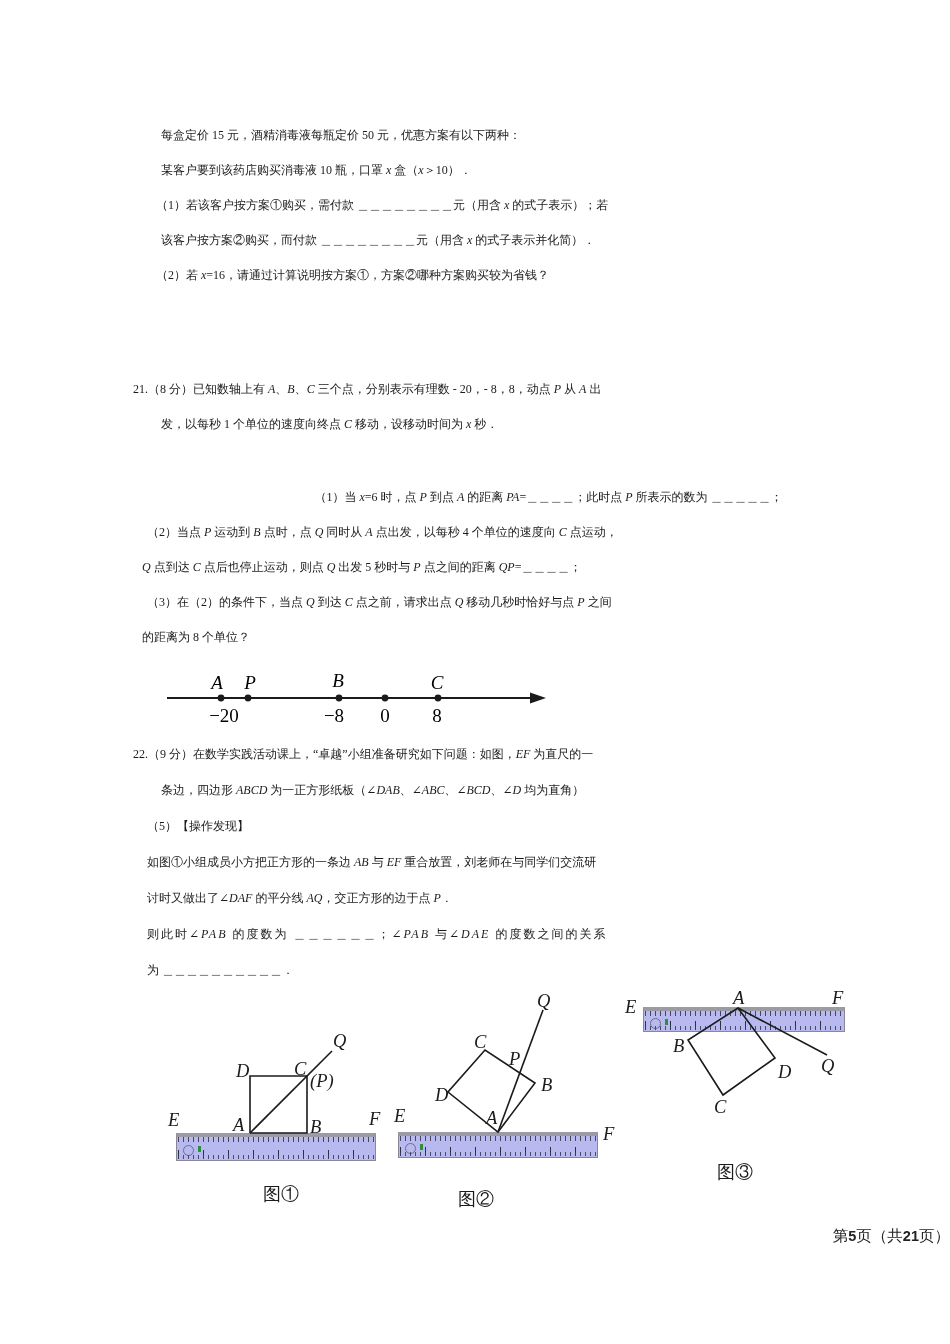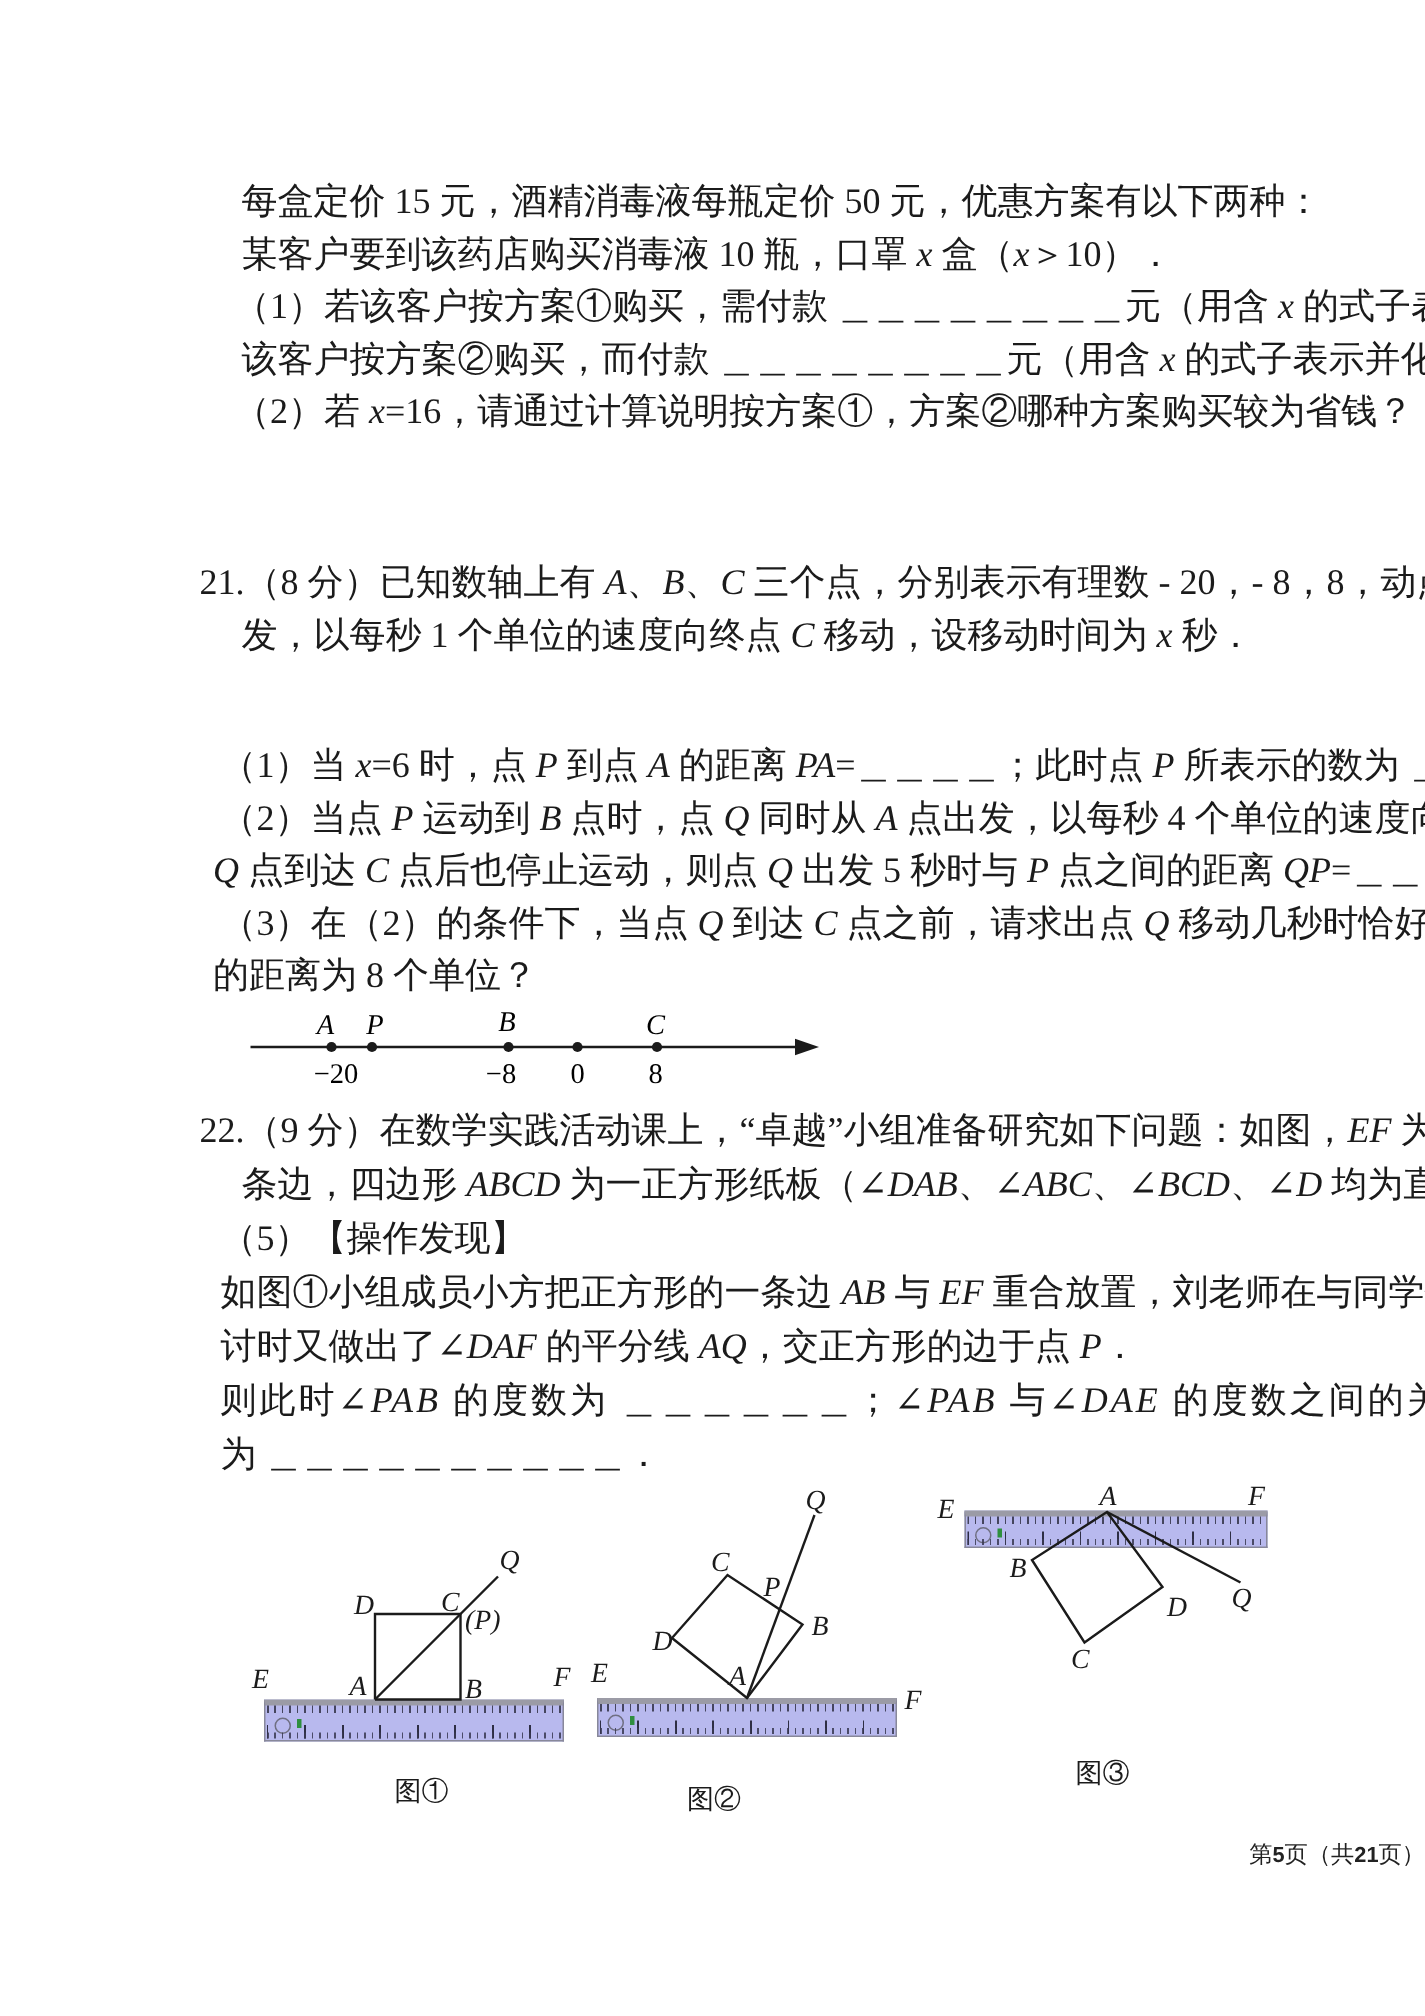--- a/index.html
+++ b/index.html
@@ -1,27 +1,27 @@
 <!DOCTYPE html>
 <html style="--ruler-fill: #b8b9ee; --ruler-edge: #88889a; --green-mark: #2f8f3f; --ink: #1b1b1b;"><head>
 <meta charset="utf-8">
 <style>
   html,body{margin:0;padding:0;background:#ffffff;}
   .page{position:relative;width:950px;height:1344px;background:#ffffff;overflow:hidden;
         font-family:"Liberation Serif","DejaVu Serif",serif;color:#1b1b1b;}
   .prob{position:absolute;left:0;width:950px;}
-  .tline{white-space:nowrap;font-size:24px;}
+  .tline{white-space:nowrap;font-size:12px;}
   #p20 .tline,#p21 .tline{line-height:35px;height:35px;}
   #p22 .tline{line-height:36px;height:36px;}
   .ind-n{margin-left:133px;}
   .ind-a{margin-left:161px;}
   .ind-b{margin-left:156px;}
   .ind-c{margin-left:147px;}
   .ind-d{margin-left:142px;}
-  .gap-top{margin-top:52px;}
+  .gap-top{margin-top:38px;text-align:center;}
   .sp{letter-spacing:2px;}
   .rich i{font-style:italic;font-family:"Liberation Serif","DejaVu Serif",serif;}
   
   .figbox{position:absolute;}
   .figbox svg{position:absolute;left:0;top:0;}
   .ruler{position:absolute;background:var(--ruler-fill,#b8b9ee);border:1px solid var(--ruler-edge,#88889a);
          border-top:4px solid #9b9ba6;box-sizing:border-box;}
   .ticks-top{position:absolute;top:0;left:1px;right:1px;height:5px;
          background:repeating-linear-gradient(90deg,#45455e 0 1px,transparent 1px 5px);}
   .ticks-bottom{position:absolute;bottom:1px;left:1px;right:1px;height:9px;
@@ -147,18 +147,18 @@
       <polygon points="118,23 68,55 103,110 155,73" stroke="#1b1b1b" stroke-width="1.6" fill="none"></polygon>
       <line x1="118" y1="23" x2="207" y2="70" stroke="#1b1b1b" stroke-width="1.6"></line>
     </svg>
     <span class="vlabel" style="left:5px;top:13px">E</span>
     <span class="vlabel" style="left:212px;top:4px">F</span>
     <span class="vlabel" style="left:113px;top:4px">A</span>
     <span class="vlabel" style="left:53px;top:52px">B</span>
     <span class="vlabel" style="left:94px;top:113px">C</span>
     <span class="vlabel" style="left:158px;top:78px">D</span>
     <span class="vlabel" style="left:201px;top:72px">Q</span>
-    <div class="fcap" style="left:97px;top:188px">图③</div>
+    <div class="fcap" style="left:97px;top:178px">图③</div>
   </div>
 
   <div class="footer"><span><span>第</span><b>5</b><span>页（共</span><b>21</b><span>页）</span></span></div>
 
 </div>
 
 </body></html>

